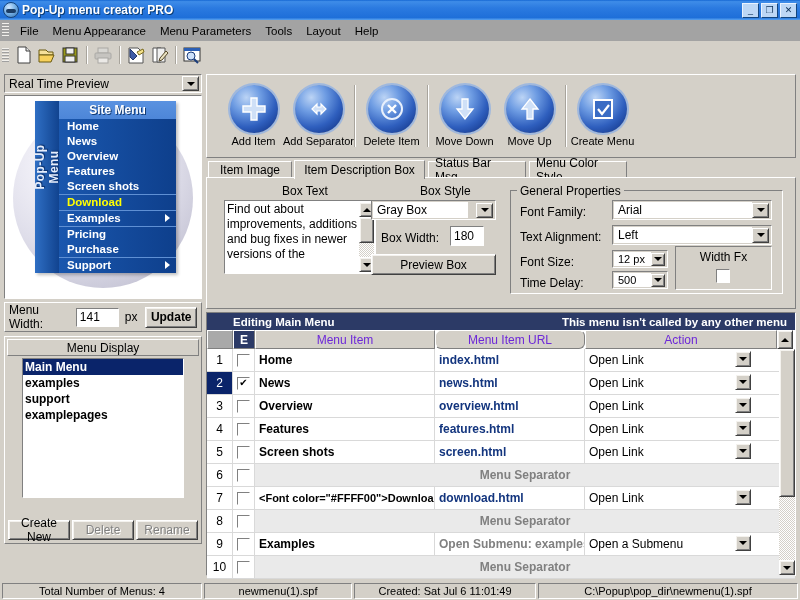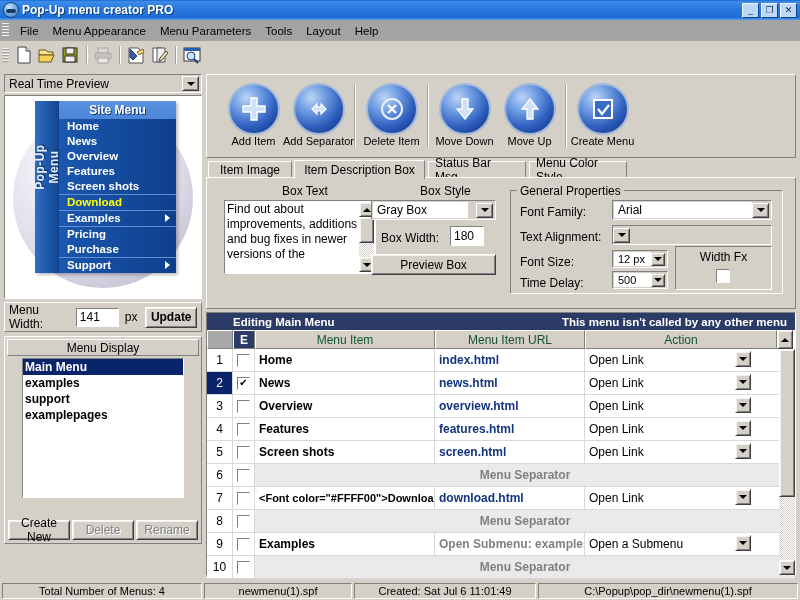--- a/index.html
+++ b/index.html
@@ -219,21 +219,21 @@
   .gridhdr{
     height:17px;background:#2c3a66;color:#fff;font-weight:bold;font-size:11.5px;
     display:flex;align-items:center;position:relative;
   }
   .gridhdr .l{position:absolute;left:26px;}
   .gridhdr .r{position:absolute;right:8px;}
   .colhdr{display:flex;height:19px;font-size:12px;}
   .ch{
     background:#d4d0c8;border:1px solid;border-color:#fff #808080 #808080 #fff;
     box-sizing:border-box;display:flex;align-items:center;justify-content:center;
-    color:#14532d;
+    color:#6d28d9;
   }
   .ch.dark{background:#2c3a66;color:#fff;font-weight:bold;}
   .ch.gray{background:#a9a9a9;}
   .grow{display:flex;height:22px;font-size:12px;border-bottom:1px solid #d9d9d9;}
   .gc{box-sizing:border-box;display:flex;align-items:center;height:100%;}
   .gc.num{width:26px;justify-content:center;border-right:1px solid #d9d9d9;color:#000;background:#fff;}
   .gc.num.sel{background:#0a246a;color:#fff;}
   .gc.chk{width:22px;justify-content:center;border-right:1px solid #d9d9d9;background:#fff;}
   .gc.item{width:180px;padding-left:4px;font-weight:bold;color:#000;border-right:1px solid #d9d9d9;overflow:hidden;white-space:nowrap;}
   .gc.url{width:150px;padding-left:4px;font-weight:bold;color:#13357e;border-right:1px solid #d9d9d9;overflow:hidden;white-space:nowrap;}
@@ -503,20 +503,21 @@
           <div class="grp-lbl" style="left:9px;top:14px;">Font Family:</div>
           <div class="combo" style="left:101px;top:9px;width:160px;height:20px;">
             <div class="cval" style="background:#fff;height:16px;display:flex;align-items:center;margin:1px 0 1px 1px;">Arial</div>
             <div class="carrow">
                 <i class="arrow-dn"></i>
               </div>
           </div>
 
           <div class="grp-lbl" style="left:9px;top:39px;">Text Alignment:</div>
           <div class="combo" style="left:101px;top:34px;width:160px;height:20px;">
+            <div class="cval" style="background:#fff;height:16px;display:flex;align-items:center;margin:1px 0 1px 1px;">Left</div>
             <div class="carrow">
                 <i class="arrow-dn"></i>
               </div>
           </div>
 
           <div class="grp-lbl" style="left:9px;top:64px;">Font Size:</div>
           <div class="combo" style="left:101px;top:59px;width:56px;height:18px;">
             <div class="cval" style="background:#fff;height:14px;display:flex;align-items:center;margin:1px 0 1px 1px;font-size:11px;">12 px</div>
             <div class="carrow" style="width:14px;height:13px;">
                 <i class="arrow-dn"></i>
@@ -541,21 +542,21 @@
       <div class="gridwrap">
         <div class="gridhdr">
           <span class="l">Editing Main Menu</span>
           <span class="r">This menu isn't called by any other menu</span>
         </div>
 
         <div class="colhdr">
           <div class="ch gray" style="width:26px;"></div>
           <div class="ch dark" style="width:22px;">E</div>
           <div class="ch" style="width:180px;">Menu Item</div>
-          <div class="ch" style="width:150px;">Menu Item URL</div>
+          <div class="ch" style="width:150px;border-radius:6px;">Menu Item URL</div>
           <div class="ch" style="width:192px;">Action</div>
           <div class="sbbtn" style="width:16px;height:19px;">
               <i class="arrow-up"></i>
             </div>
         </div>
 
         <div class="grow">
           <div class="gc num">1</div>
           <div class="gc chk">
               <span class="cbx"></span>

